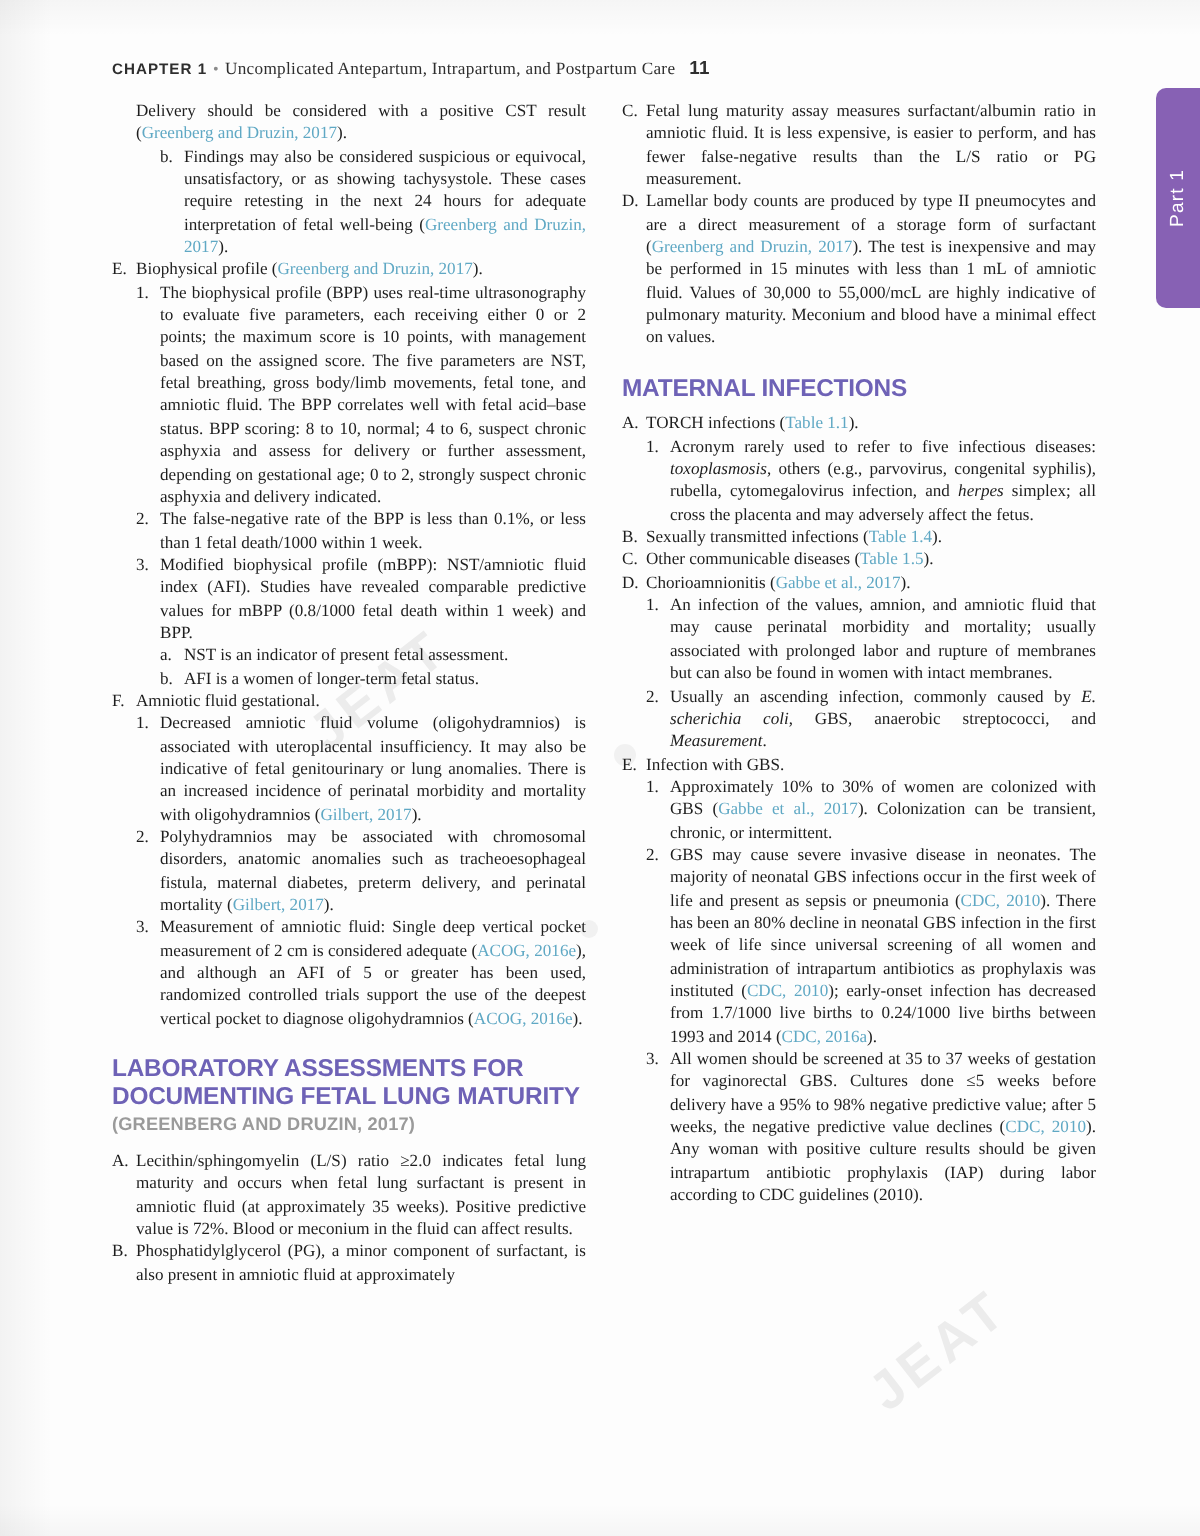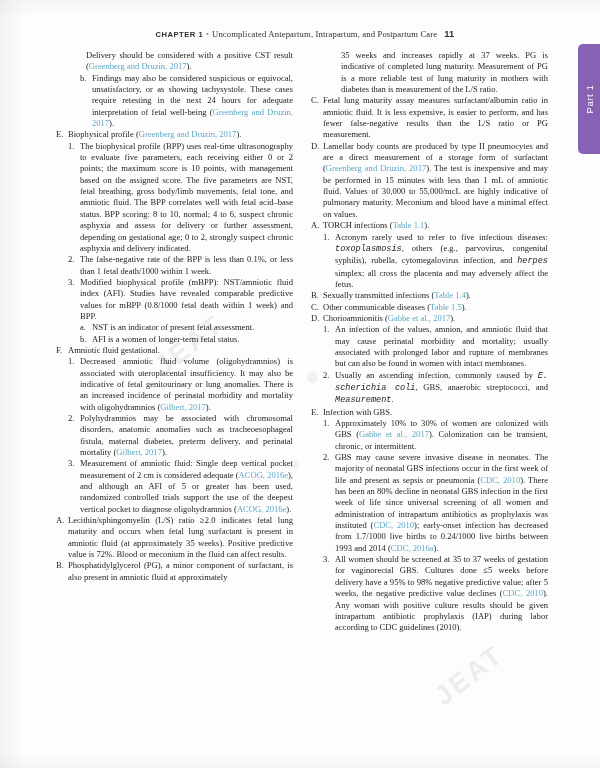--- a/index.html
+++ b/index.html
@@ -50,21 +50,20 @@
     background: rgba(140,140,140,0.10);
     pointer-events: none;
   }
 
   
   .runhead {
     position: absolute;
     top: 28px;
     left: 56px;
     right: 46px;
-    text-align: center;
     font-family: "Liberation Serif", serif;
     font-size: 8.6px;
     color: #2e2e2e;
     letter-spacing: 0.15px;
     white-space: nowrap;
   }
   .runhead .chap {
     font-family: "Liberation Sans", sans-serif;
     font-weight: bold;
     font-size: 7.6px;
@@ -133,24 +132,24 @@
   }
   .bd { flex: 1 1 auto; }
 
   
   .lv1 > .mk { width: 12px; }            
   .lv1       { margin-left: 0px; }
   .lv2       { margin-left: 12px; }
   .lv2 > .mk { width: 12px; }            
   .lv3       { margin-left: 24px; }
   .lv3 > .mk { width: 12px; }            
-  .cont      { margin-left: 30px; }      
+  .cont      { margin-left: 12px; }      
 
   .cite { color: #5fa8c4; }
-  .it { font-style: italic; font-family: Liberation Mono, monospace; }
+  .it { font-style: italic; }
 
   
   .sechead {
     font-family: "Liberation Sans", sans-serif;
     font-weight: bold;
     font-size: 12.2px;
     line-height: 13.6px;
     color: #6e62b6;
     letter-spacing: -0.1px;
     margin: 13px 0 5px 0;
@@ -222,39 +221,40 @@
           <span class="bd">Decreased amniotic fluid volume (oligohydramnios) is associated with uteroplacental insufficiency. It may also be indicative of fetal genitourinary or lung anomalies. There is an increased incidence of perinatal morbidity and mortality with oligohydramnios (<span class="cite">Gilbert, 2017</span>).</span>
         </div>
         <div class="li lv2">
           <span class="mk">2.</span>
           <span class="bd">Polyhydramnios may be associated with chromosomal disorders, anatomic anomalies such as tracheoesophageal fistula, maternal diabetes, preterm delivery, and perinatal mortality (<span class="cite">Gilbert, 2017</span>).</span>
         </div>
         <div class="li lv2">
           <span class="mk">3.</span>
           <span class="bd">Measurement of amniotic fluid: Single deep vertical pocket measurement of 2 cm is considered adequate (<span class="cite">ACOG, 2016e</span>), and although an AFI of 5 or greater has been used, randomized controlled trials support the use of the deepest vertical pocket to diagnose oligohydramnios (<span class="cite">ACOG, 2016e</span>).</span>
         </div>
+        <div class="sechead"><span>LABORATORY ASSESSMENTS FOR DOCUMENTING FETAL LUNG MATURITY</span> <span class="src">(GREENBERG AND DRUZIN, 2017)</span></div>
         <div class="li lv1">
           <span class="mk">A.</span>
           <span class="bd">Lecithin/sphingomyelin (L/S) ratio ≥2.0 indicates fetal lung maturity and occurs when fetal lung surfactant is present in amniotic fluid (at approximately 35 weeks). Positive predictive value is 72%. Blood or meconium in the fluid can affect results.</span>
         </div>
         <div class="li lv1">
           <span class="mk">B.</span>
           <span class="bd">Phosphatidylglycerol (PG), a minor component of surfactant, is also present in amniotic fluid at approximately</span>
         </div>
       </div>
     <div class="col" id="colR">
-        <div class="para cont">35 weeks and increases rapidly at 37 weeks. PG is indicative of completed lung maturity. Measurement of PG is a more reliable test of lung maturity in mothers with diabetes than is measurement of the L/S ratio.</div>
         <div class="li lv1">
           <span class="mk">C.</span>
           <span class="bd">Fetal lung maturity assay measures surfactant/albumin ratio in amniotic fluid. It is less expensive, is easier to perform, and has fewer false-negative results than the L/S ratio or PG measurement.</span>
         </div>
         <div class="li lv1">
           <span class="mk">D.</span>
           <span class="bd">Lamellar body counts are produced by type II pneumocytes and are a direct measurement of a storage form of surfactant (<span class="cite">Greenberg and Druzin, 2017</span>). The test is inexpensive and may be performed in 15 minutes with less than 1 mL of amniotic fluid. Values of 30,000 to 55,000/mcL are highly indicative of pulmonary maturity. Meconium and blood have a minimal effect on values.</span>
         </div>
+        <div class="sechead"><span>MATERNAL INFECTIONS</span></div>
         <div class="li lv1">
           <span class="mk">A.</span>
           <span class="bd">TORCH infections (<span class="cite">Table 1.1</span>).</span>
         </div>
         <div class="li lv2">
           <span class="mk">1.</span>
           <span class="bd">Acronym rarely used to refer to five infectious diseases: <span class="it">toxoplasmosis</span>, others (e.g., parvovirus, congenital syphilis), rubella, cytomegalovirus infection, and <span class="it">herpes</span> simplex; all cross the placenta and may adversely affect the fetus.</span>
         </div>
         <div class="li lv1">
           <span class="mk">B.</span>

